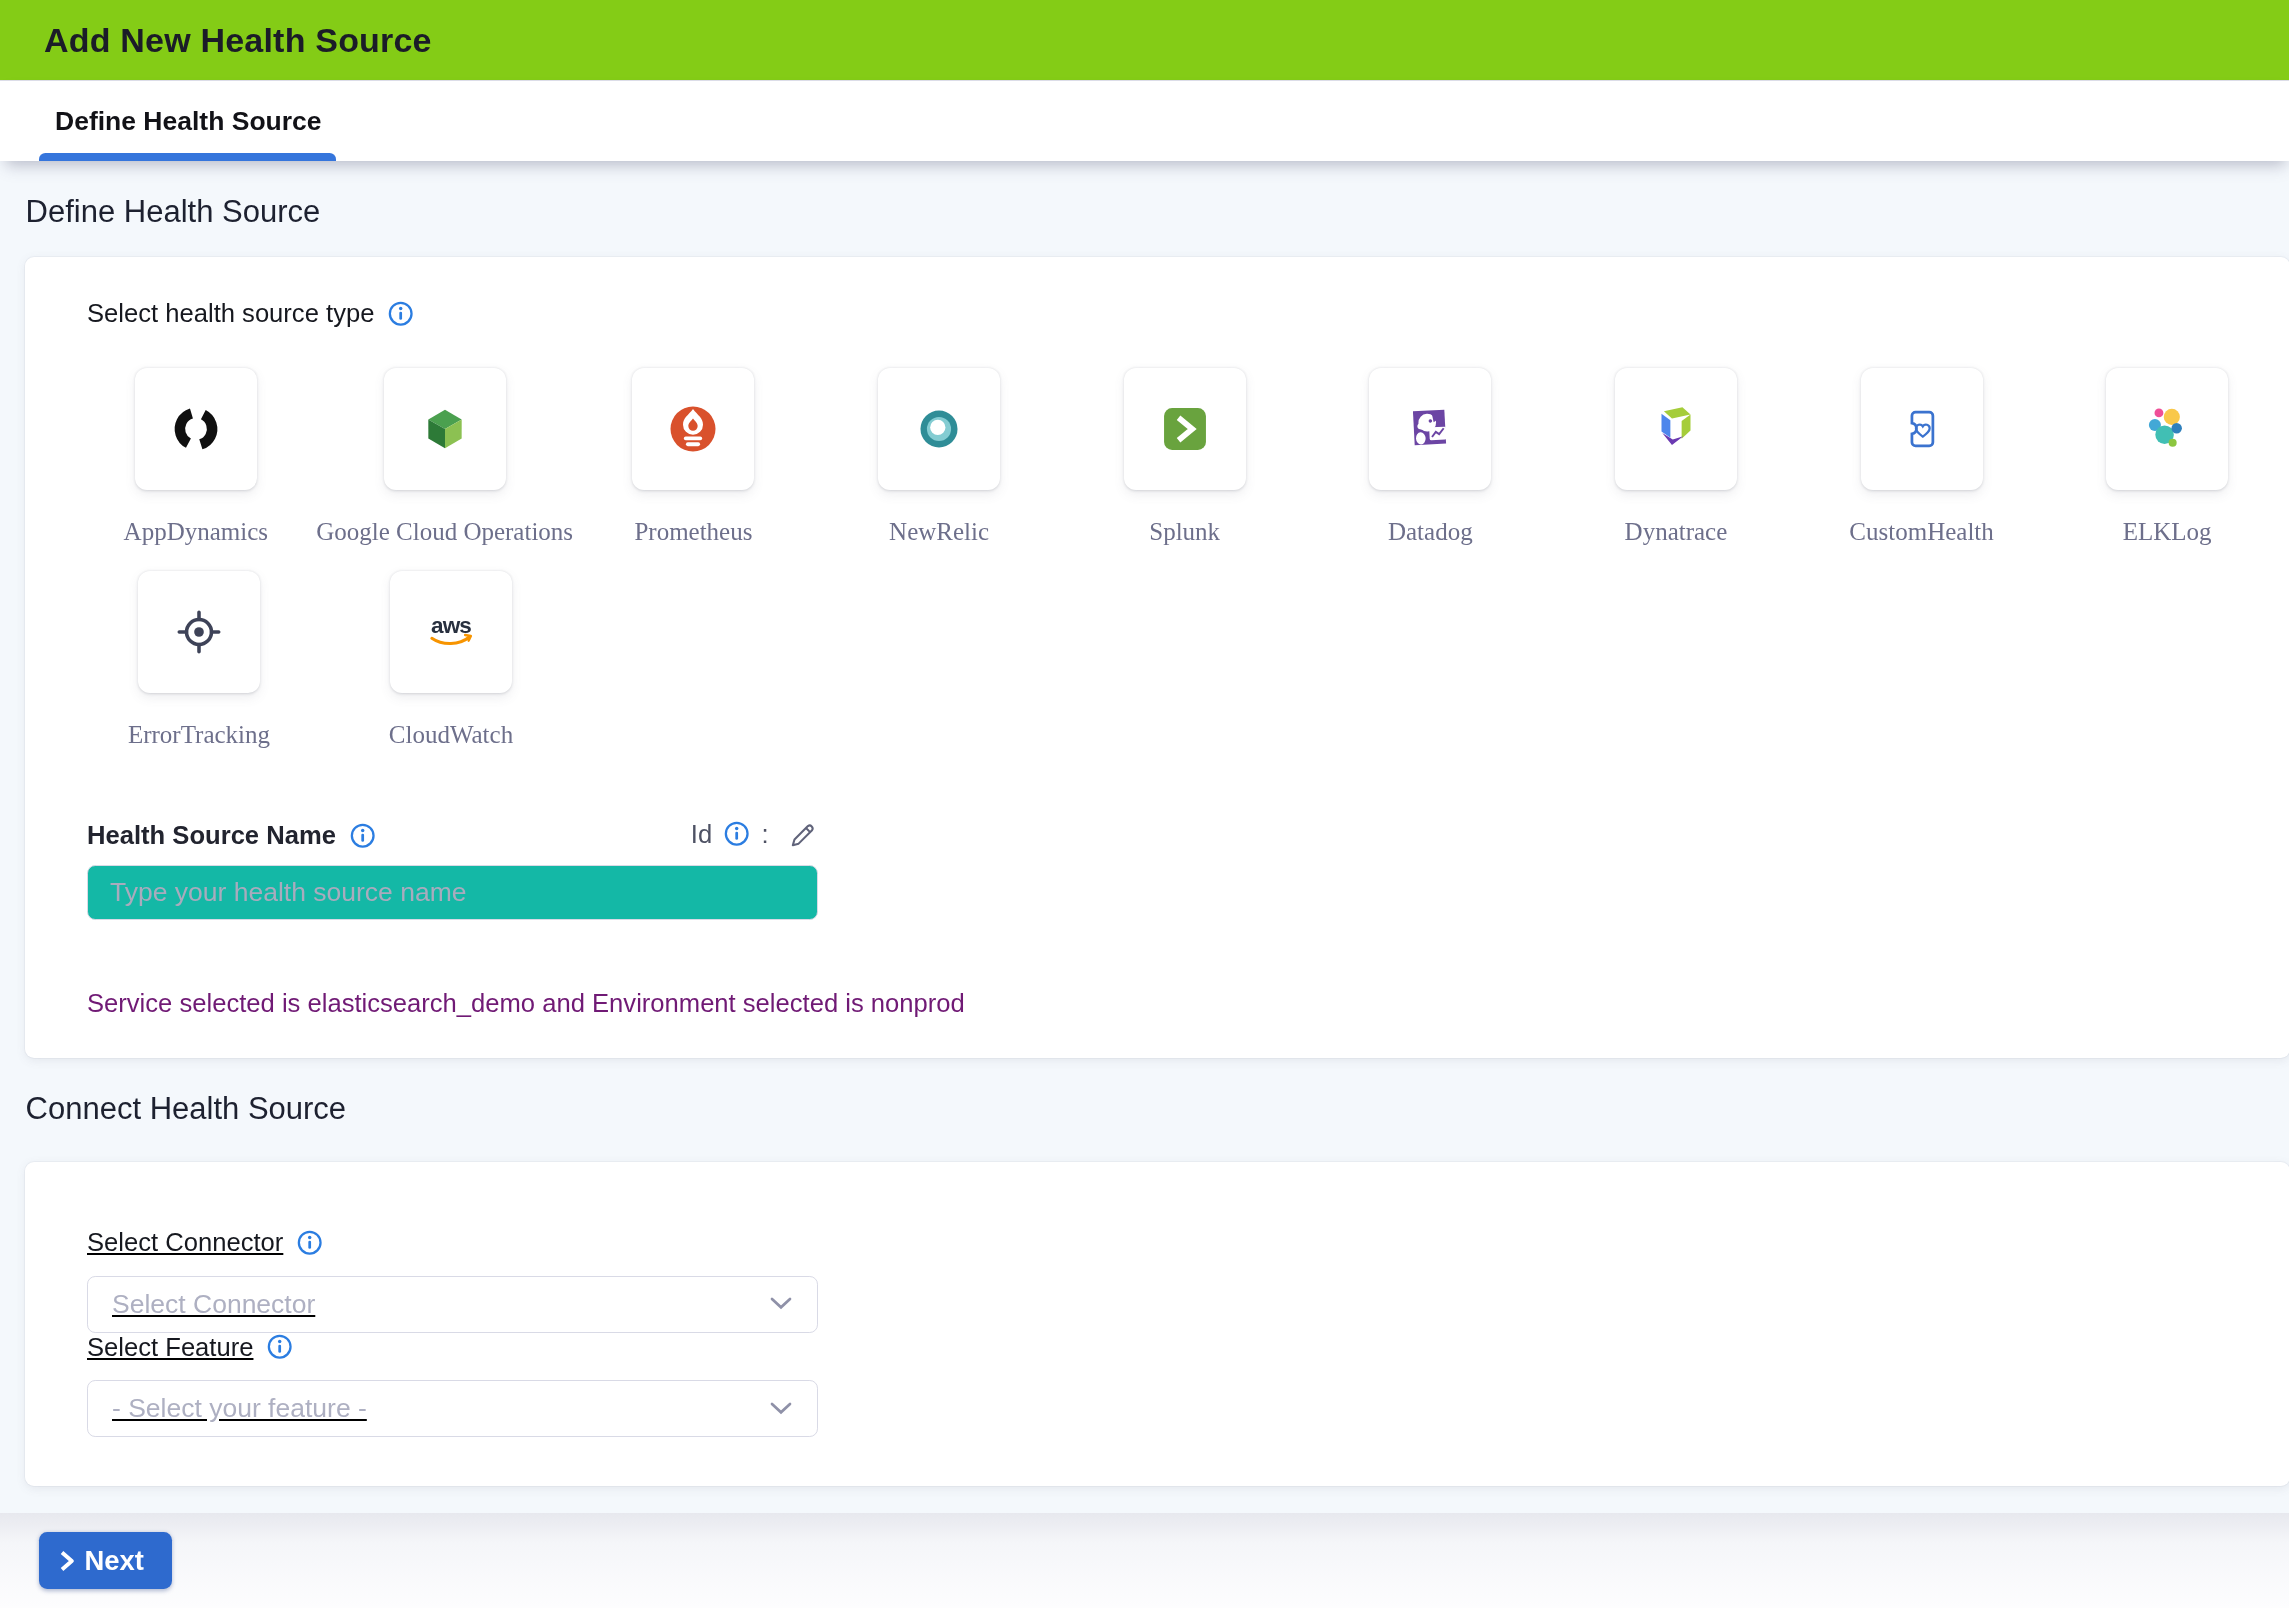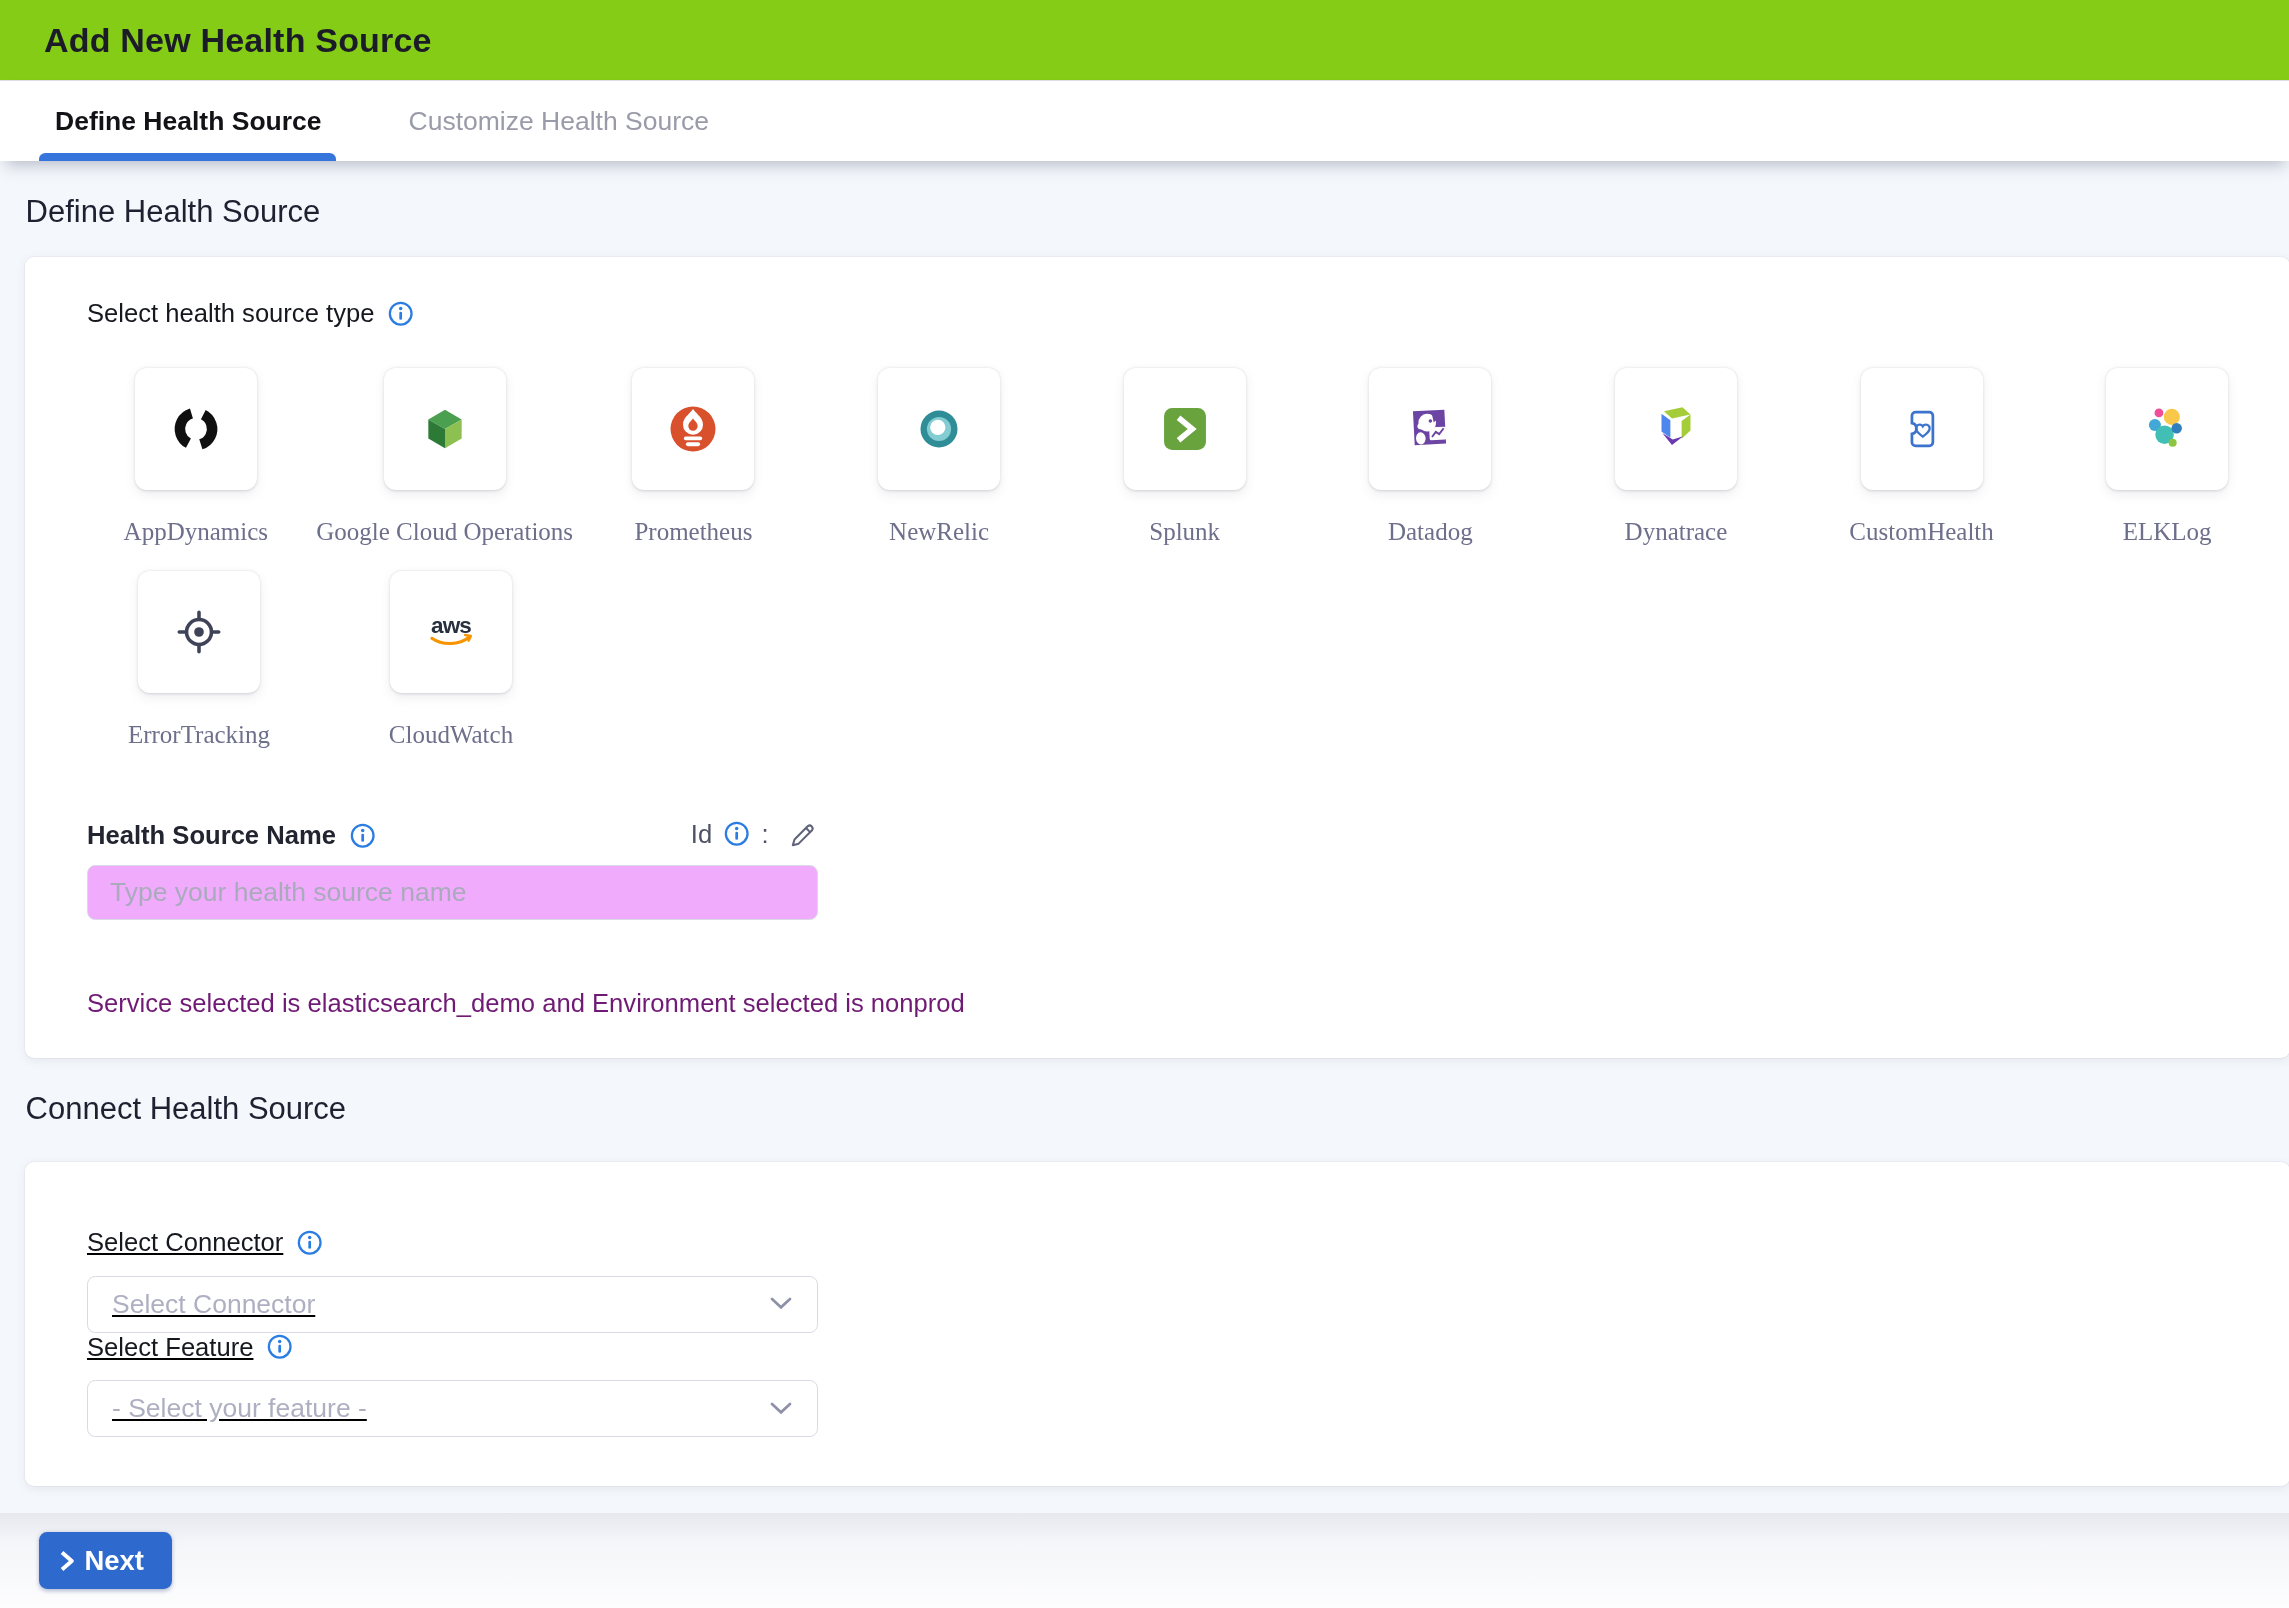--- a/index.html
+++ b/index.html
@@ -46,21 +46,21 @@
 
   
   .name-row { width:731px; margin:71px 0 0 62px; display:flex;
     justify-content:space-between; align-items:center; }
   .name-left { display:flex; align-items:center; gap:12.8px; font-size:25.6px;
     font-weight:700; color:#22242f; }
   .id-group { display:flex; align-items:flex-start; gap:11px; font-size:25.6px; color:#4e5264; }
   .pencil-svg { width:31px; height:31px; margin-left:7.3px; cursor:pointer; }
 
   .text-input { width:731px; height:55px; margin:14.6px 0 0 62px; display:block;
-    border:1.4px solid #d9dae6; border-radius:8.2px; background:#f0abfc;
+    border:1.4px solid #d9dae6; border-radius:8.2px; background:#14b8a6;
     font-family:"Liberation Sans",sans-serif; font-size:26.5px; color:#24262f; padding:16px 22px; outline:none; }
   .text-input::placeholder { color:#a9abbd; }
 
   .service-note { margin:69px 0 0 62px; font-size:25.6px; color:#701a75; }
 
   
   .select-box { width:731px; height:57px; margin:18.3px 0 0 62px;
     border:1.4px solid #d9dae6; border-radius:8.2px; background:#fff;
     display:flex; align-items:center; justify-content:space-between;
     padding:0 24px; font-size:26.5px; color:#aeb0c2; cursor:pointer; }
@@ -81,24 +81,20 @@
 <body>
 
 <div class="header">
   <div class="page-title">Add New Health Source</div>
 </div>
 
 <div class="tabbar">
   <div class="tab active">
     <span>Define Health Source</span>
     <span class="underline"></span>
-  </div>
-  <div class="tab">
-    <span>Customize Health Source</span>
-
   </div>
 </div>
 
 <div class="main">
 
   <div class="section-heading">Define Health Source</div>
 
   <div class="card define">
 
     <div class="label-row">

